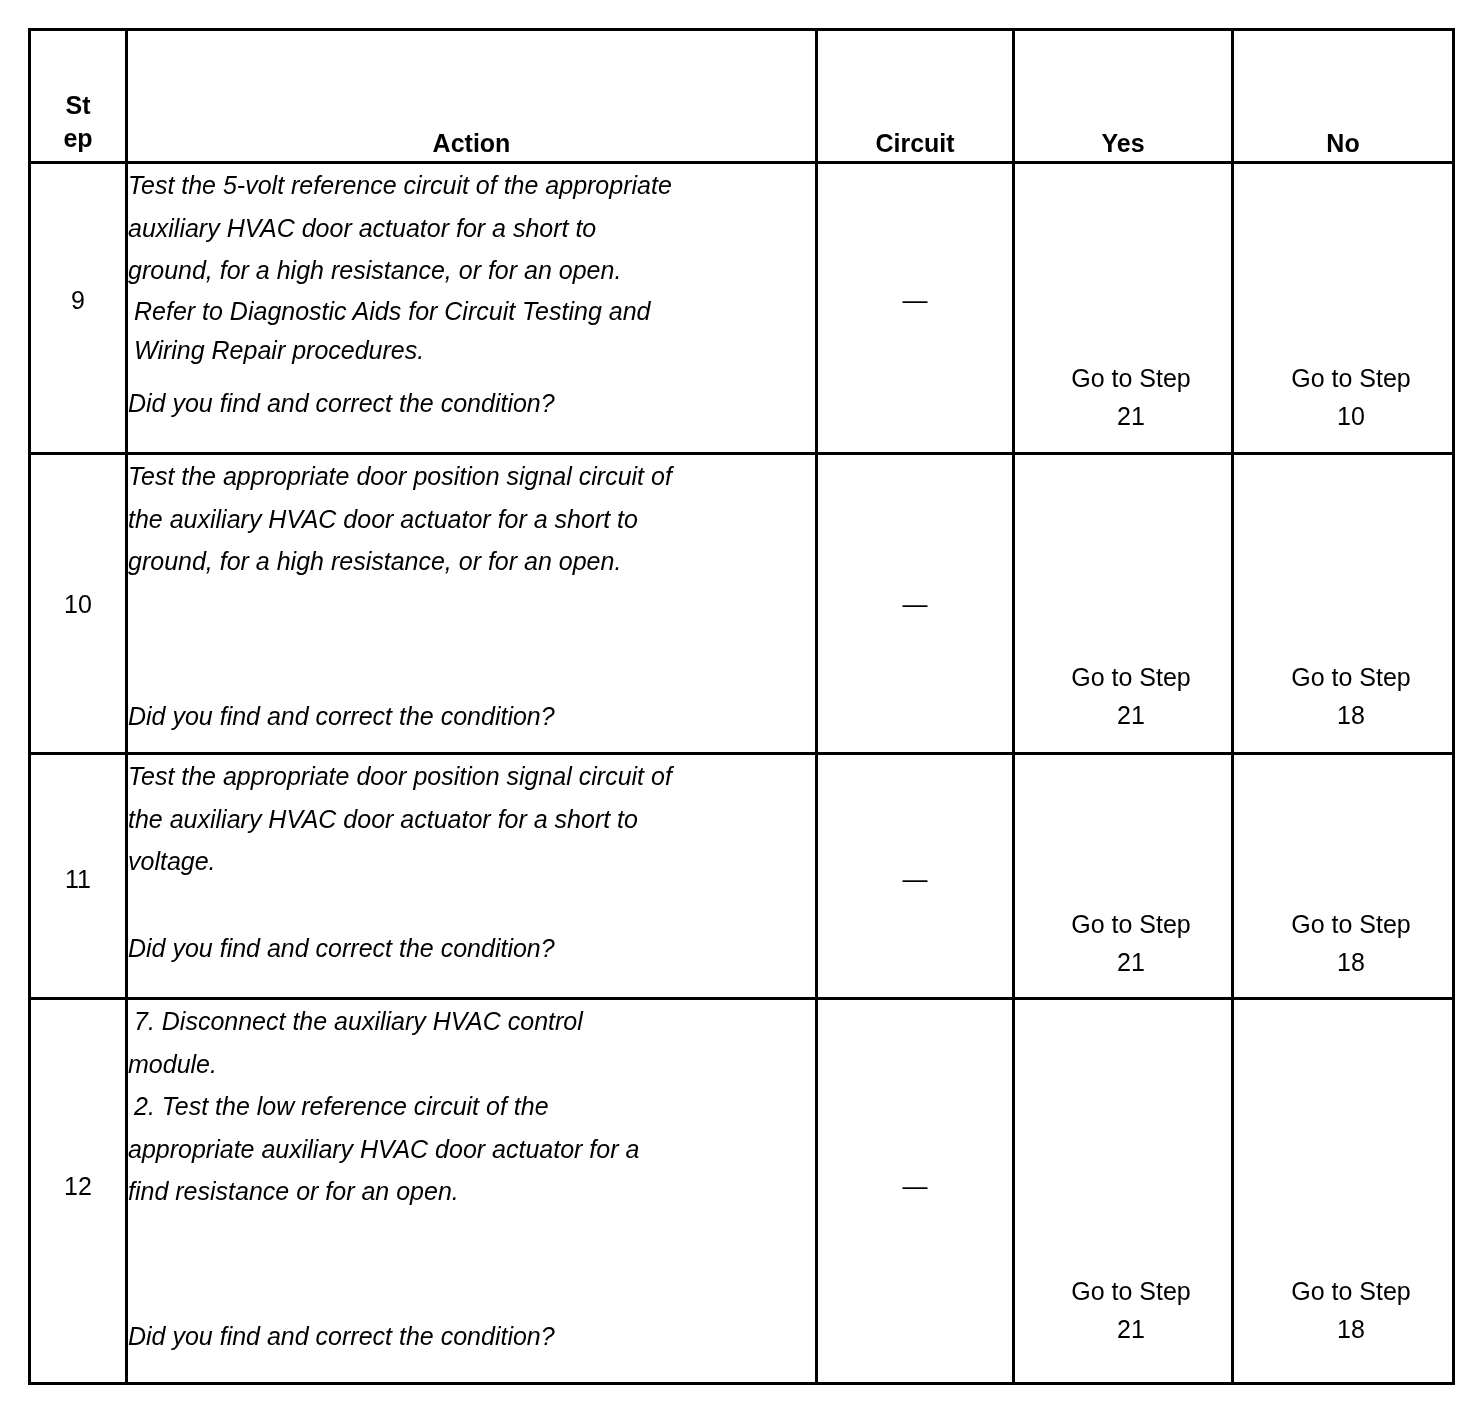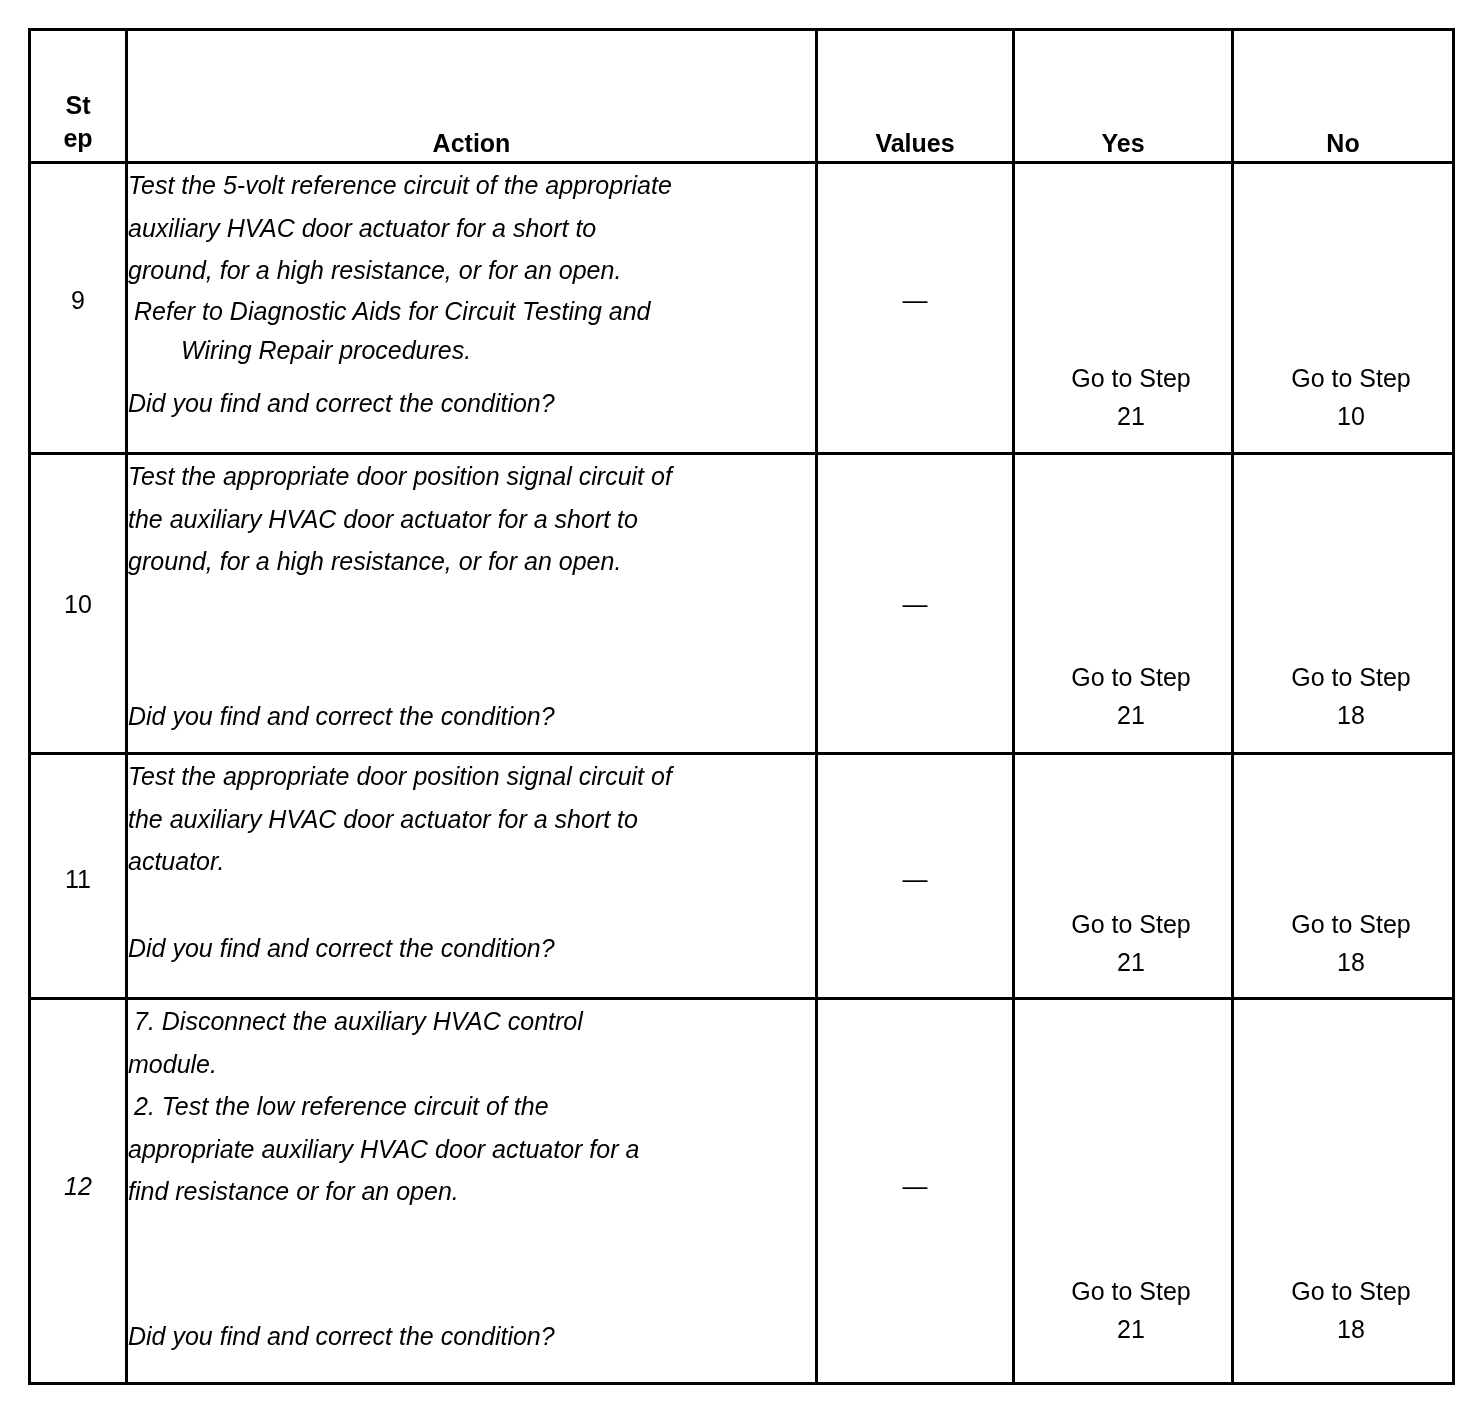--- a/index.html
+++ b/index.html
@@ -119,42 +119,42 @@
         <th class="hdr-cell">
           <div class="hdr-step-text">
             <div>St</div>
             <div>ep</div>
           </div>
         </th>
         <th class="hdr-cell">
           <div class="hdr-center-text">Action</div>
         </th>
         <th class="hdr-cell">
-          <div class="hdr-center-text">Values</div>
+          <div class="hdr-center-text">Circuit</div>
         </th>
         <th class="hdr-cell">
           <div class="hdr-center-text">Yes</div>
         </th>
         <th class="hdr-cell">
           <div class="hdr-center-text">No</div>
         </th>
       </tr>
     </thead>
     <tbody>
 
       <tr style="height:291px;">
         <td class="step-cell">
           <div class="step-num" style="top:122px;">9</div>
         </td>
         <td class="action-cell">
           <p>Test the 5-volt reference circuit of the appropriate</p>
           <p>auxiliary HVAC door actuator for a short to</p>
           <p>ground, for a high resistance, or for an open.</p>
           <p class="indent-1" style="line-height:1.55;">Refer to Diagnostic Aids for Circuit Testing  and</p>
-          <p class="indent-1" style="line-height:1.65;margin-left:47px;"> Wiring Repair procedures.</p>
+          <p class="indent-1" style="line-height:1.65;"> Wiring Repair procedures.</p>
           <p style="margin-top:10px;">Did you find and correct the condition?</p>
         </td>
         <td class="values-cell">
           <div class="dash" style="top:122px;">—</div>
         </td>
         <td class="branch-cell">
           <div class="branch-inner" style="top:195px;">
             <div>Go to Step</div>
             <div>21</div>
           </div>
@@ -196,21 +196,21 @@
         </td>
       </tr>
 
       <tr style="height:245px;">
         <td class="step-cell">
           <div class="step-num" style="top:110px;">11</div>
         </td>
         <td class="action-cell">
           <p>Test the appropriate door position signal circuit of</p>
           <p>the auxiliary HVAC door actuator for a short to</p>
-          <p>actuator.</p>
+          <p>voltage.</p>
           <p style="height:34px;">&nbsp;</p>
           <p style="margin-top:10px;">Did you find and correct the condition?</p>
         </td>
         <td class="values-cell">
           <div class="dash" style="top:110px;">—</div>
         </td>
         <td class="branch-cell">
           <div class="branch-inner" style="top:150px;">
             <div>Go to Step</div>
             <div>21</div>
@@ -219,21 +219,21 @@
         <td class="branch-cell">
           <div class="branch-inner" style="top:150px;">
             <div>Go to Step</div>
             <div>18</div>
           </div>
         </td>
       </tr>
 
       <tr style="height:385px;">
         <td class="step-cell">
-          <div class="step-num" style="top:172px;font-style:italic;">12</div>
+          <div class="step-num" style="top:172px;">12</div>
         </td>
         <td class="action-cell">
           <p class="indent-1">7.   Disconnect the auxiliary HVAC control</p>
           <p>module.</p>
           <p class="indent-1">2.   Test the low reference circuit of the</p>
           <p>appropriate auxiliary HVAC door actuator for a</p>
           <p>find resistance or for an open.</p>
           <p style="height:42px;">&nbsp;</p>
           <p style="height:42px;">&nbsp;</p>
           <p style="margin-top:18px;"> Did you find and correct the condition?</p>

